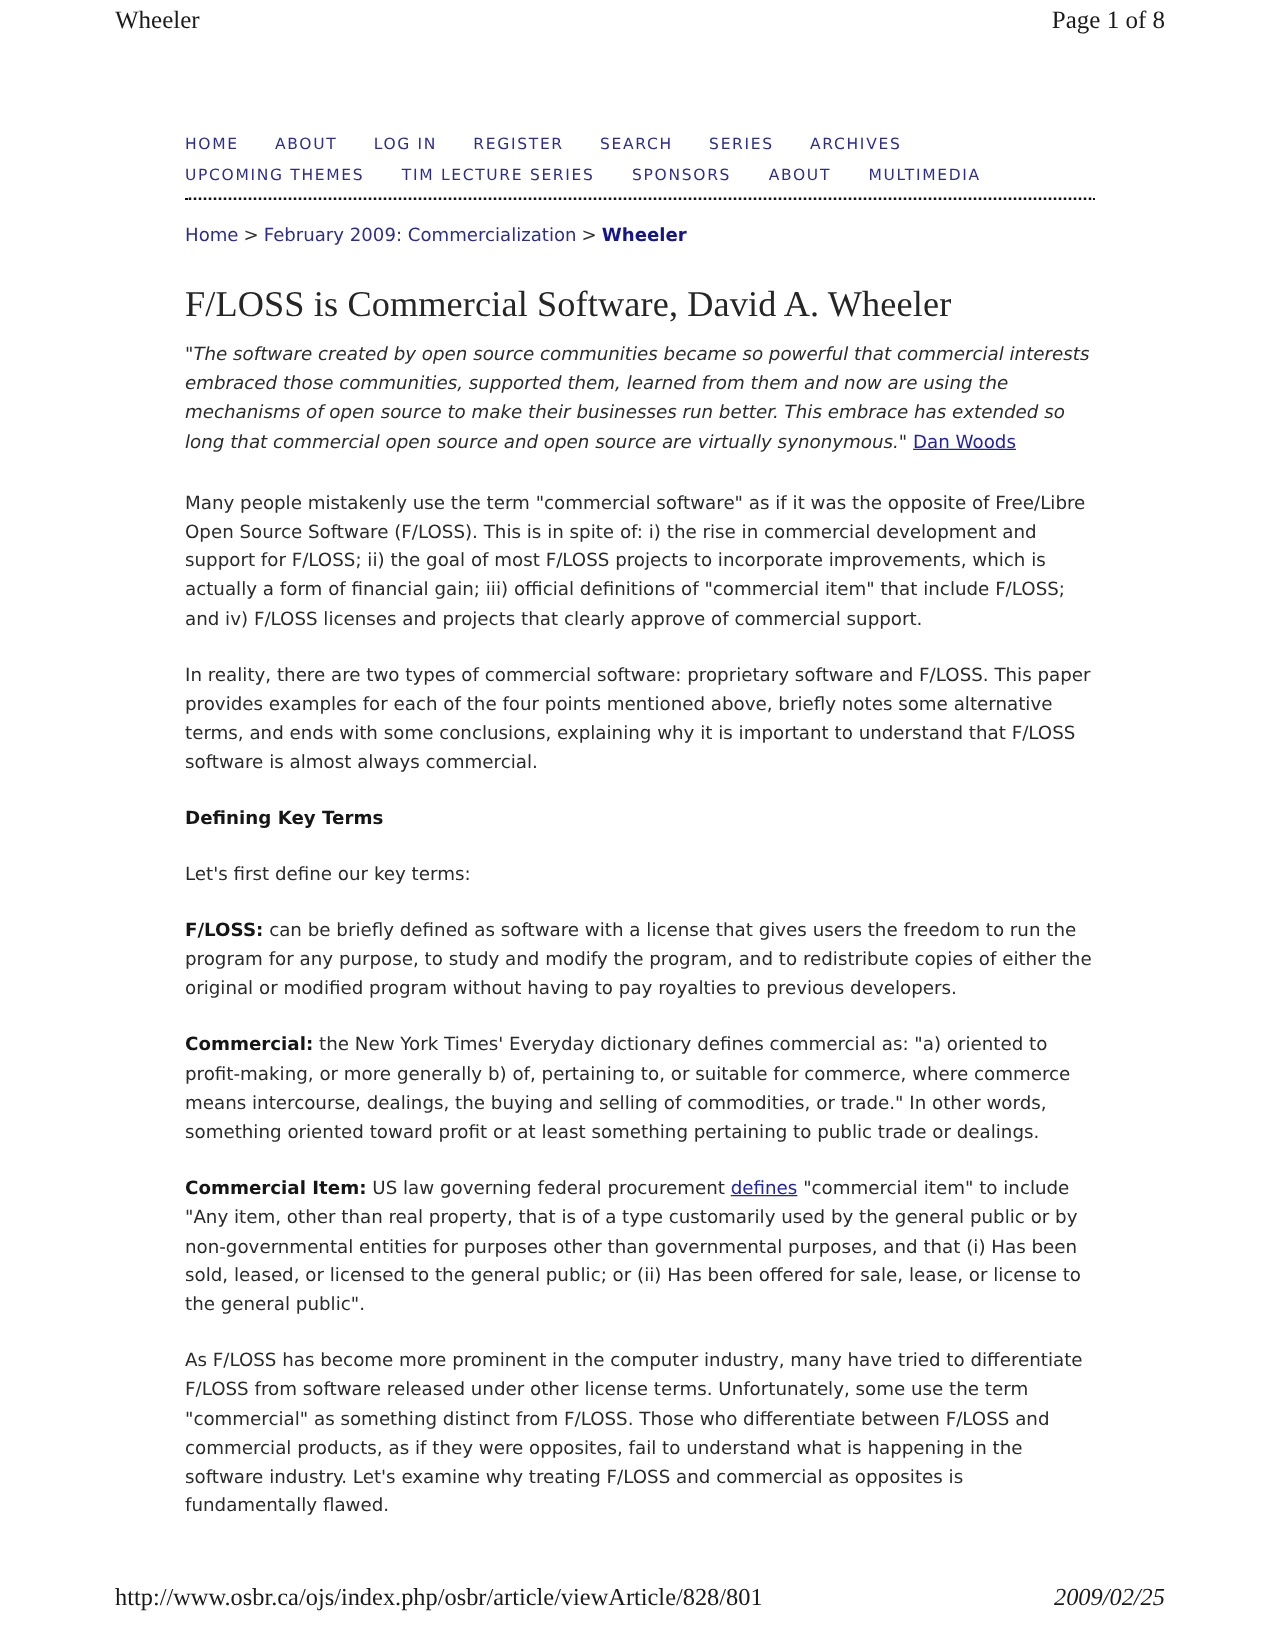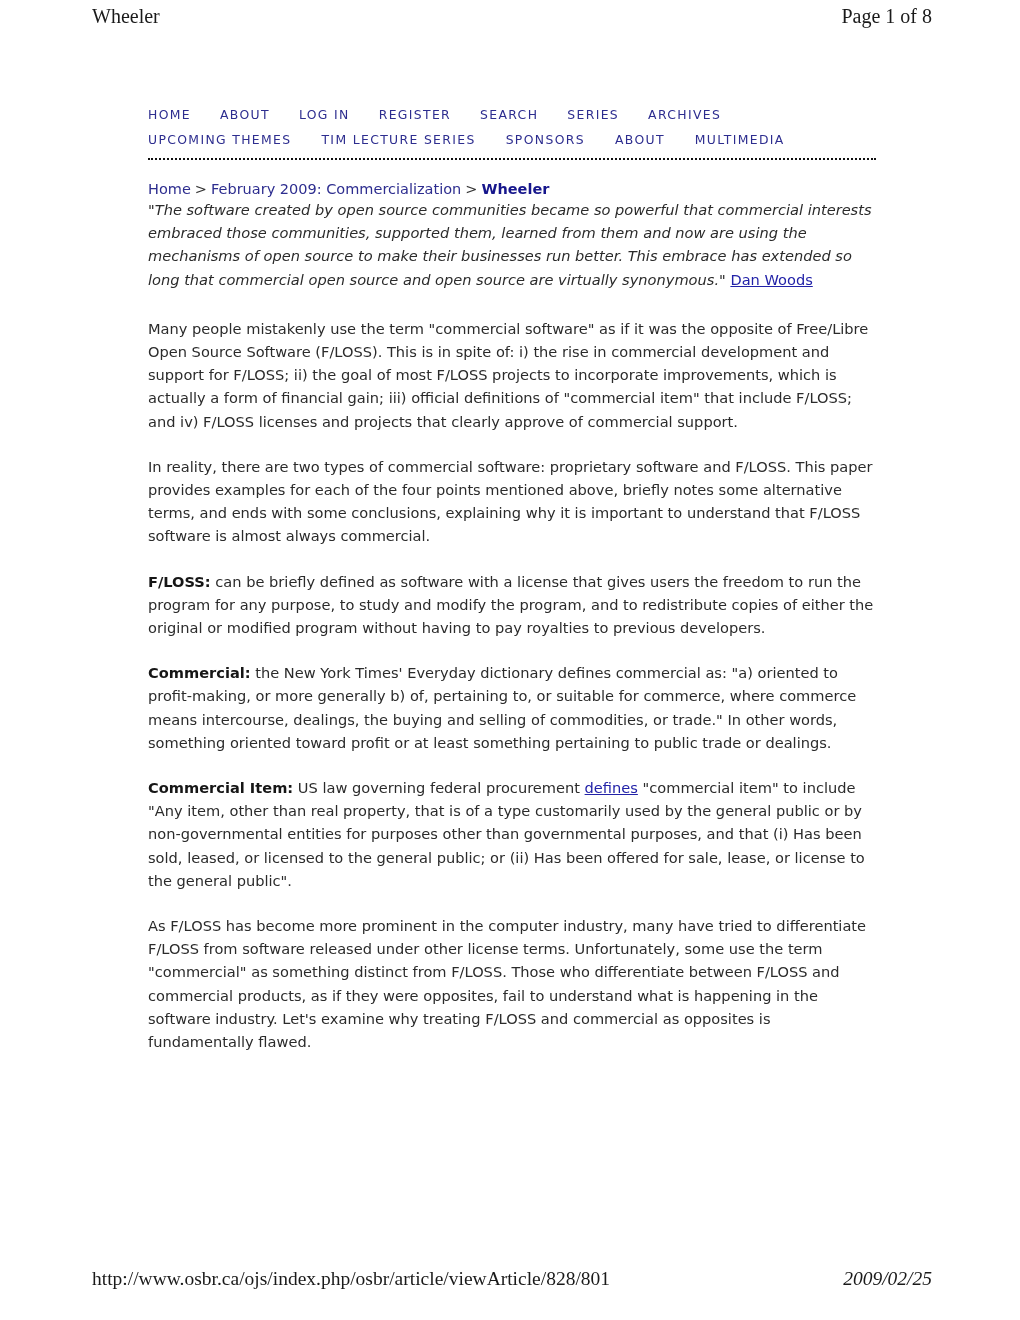--- a/index.html
+++ b/index.html
@@ -200,31 +200,34 @@
       <a class="nav-link" href="#">UPCOMING THEMES</a><a class="nav-link" href="#">TIM LECTURE SERIES</a><a class="nav-link" href="#">SPONSORS</a><a class="nav-link" href="#">ABOUT</a><a class="nav-link" href="#">MULTIMEDIA</a>
     </div>
   </nav>
 
   <hr class="nav-divider">
 
   <div class="breadcrumb">
     <a class="crumb-link" href="#">Home</a><span class="crumb-sep">&gt;</span><a class="crumb-link" href="#">February 2009: Commercialization</a><span class="crumb-sep">&gt;</span><span class="crumb-current">Wheeler</span>
   </div>
 
+  <h1 class="article-title">F/LOSS is Commercial Software, David A. Wheeler</h1>
 
   <p class="para pullquote">
     <span>"The software created by open source communities became so powerful that commercial interests embraced those communities, supported them, learned from them and now are using the mechanisms of open source to make their businesses run better. This embrace has extended so long that commercial open source and open source are virtually synonymous."</span>
     <a class="inline-link" href="#">Dan Woods</a>
   </p>
 
   <p class="para">Many people mistakenly use the term "commercial software" as if it was the opposite of Free/Libre Open Source Software (F/LOSS). This is in spite of: i) the rise in commercial development and support for F/LOSS; ii) the goal of most F/LOSS projects to incorporate improvements, which is actually a form of financial gain; iii) official definitions of "commercial item" that include F/LOSS; and iv) F/LOSS licenses and projects that clearly approve of commercial support.</p>
 
   <p class="para">In reality, there are two types of commercial software: proprietary software and F/LOSS. This paper provides examples for each of the four points mentioned above, briefly notes some alternative terms, and ends with some conclusions, explaining why it is important to understand that F/LOSS software is almost always commercial.</p>
 
-
+  <p class="section-heading">Defining Key Terms</p>
+
+  <p class="para">Let's first define our key terms:</p>
 
   <p class="para"><span class="term">F/LOSS:</span><span> can be briefly defined as software with a license that gives users the freedom to run the program for any purpose, to study and modify the program, and to redistribute copies of either the original or modified program without having to pay royalties to previous developers.</span></p>
 
   <p class="para"><span class="term">Commercial:</span><span> the New York Times' Everyday dictionary defines commercial as: "a) oriented to profit-making, or more generally b) of, pertaining to, or suitable for commerce, where commerce means intercourse, dealings, the buying and selling of commodities, or trade." In other words, something oriented toward profit or at least something pertaining to public trade or dealings.</span></p>
 
   <p class="para"><span class="term">Commercial Item:</span><span> US law governing federal procurement </span><a class="inline-link" href="#">defines</a><span> "commercial item" to include "Any item, other than real property, that is of a type customarily used by the general public or by non-governmental entities for purposes other than governmental purposes, and that (i) Has been sold, leased, or licensed to the general public; or (ii) Has been offered for sale, lease, or license to the general public".</span></p>
 
   <p class="para">As F/LOSS has become more prominent in the computer industry, many have tried to differentiate F/LOSS from software released under other license terms. Unfortunately, some use the term "commercial" as something distinct from F/LOSS. Those who differentiate between F/LOSS and commercial products, as if they were opposites, fail to understand what is happening in the software industry. Let's examine why treating F/LOSS and commercial as opposites is fundamentally flawed.</p>
 
 

